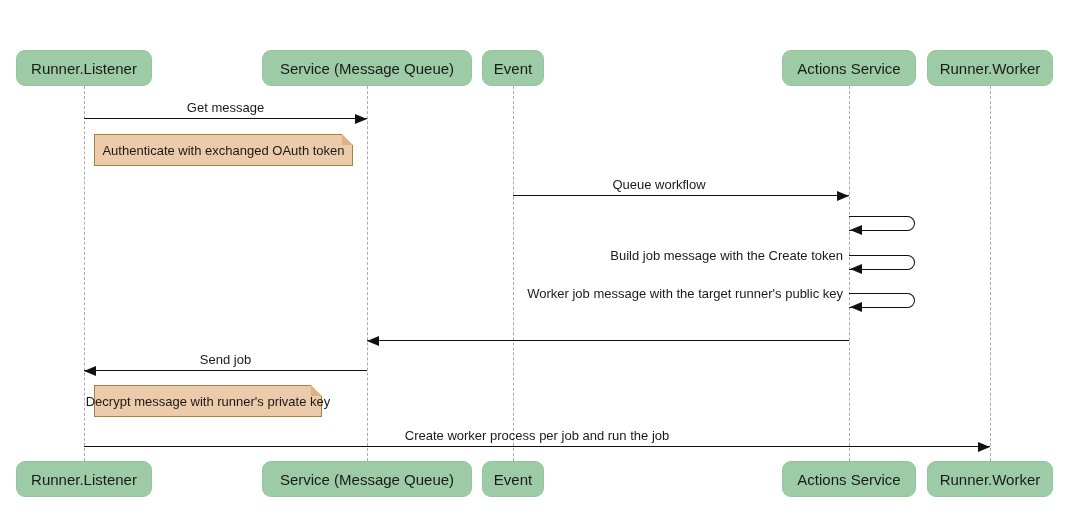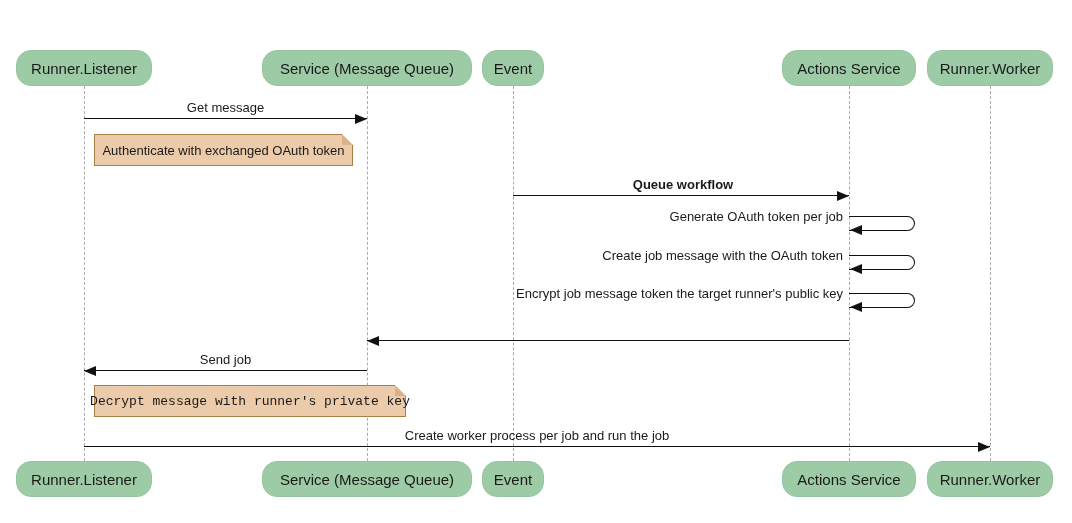--- a/index.html
+++ b/index.html
@@ -13,21 +13,21 @@
   }
   #diagram { position:absolute; inset:0; }
   .title {
     position:absolute; left:0; top:11; width:1072px;
     text-align:center; font-weight:bold; font-size:15px;
   }
   .actor {
     position:absolute; height:36px;
     background:var(--actor-fill);
     border:1px solid var(--actor-border);
-    border-radius:15px;
+    border-radius:9px;
     display:flex; align-items:center; justify-content:center;
     font-size:15px; white-space:nowrap;
     box-sizing:border-box; z-index:3;
   }
   .lifeline {
     position:absolute; width:0;
     border-left:1px dashed var(--lifeline); z-index:1;
   }
   .msg-label {
     position:absolute; font-size:13px; white-space:nowrap;
@@ -91,35 +91,34 @@
     <div class="actor" style="left: 927px; top: 461px; width: 126px;">Runner.Worker</div>
     <div class="msg-line" style="left: 84px; top: 118px; width: 283px;"></div>
     <div class="arrowhead right" style="left: 355px; top: 114px;"></div>
     <div class="msg-label centered" style="left: -34.5px; top: 100px; width: 520px;">Get message</div>
     <div class="note" style="left: 94px; top: 134px; width: 259px; height: 32px;">
       <div class="fold"></div>
       <span>Authenticate with exchanged OAuth token</span>
     </div>
     <div class="msg-line" style="left: 513px; top: 195px; width: 336px;"></div>
     <div class="arrowhead right" style="left: 837px; top: 191px;"></div>
-    <div class="msg-label centered" style="left: 423px; top: 177px; width: 520px; font-weight: bold;">Queue workflow</div>
+    <div class="msg-label centered" style="left: 399px; top: 177px; width: 520px;">Queue workflow</div>
     <div class="self-loop" style="left: 849px; top: 216px;"></div>
     <div class="arrowhead left" style="left: 850px; top: 225px;"></div>
-    <div class="msg-label right" style="left: 323px; top: 209px; width: 520px;">Generate OAuth token per job</div>
     <div class="self-loop" style="left: 849px; top: 255px;"></div>
     <div class="arrowhead left" style="left: 850px; top: 264px;"></div>
-    <div class="msg-label right" style="left: 323px; top: 248px; width: 520px;">Create job message with the OAuth token</div>
+    <div class="msg-label right" style="left: 323px; top: 248px; width: 520px;">Build job message with the Create token</div>
     <div class="self-loop" style="left: 849px; top: 293px;"></div>
     <div class="arrowhead left" style="left: 850px; top: 302px;"></div>
-    <div class="msg-label right" style="left: 323px; top: 286px; width: 520px;">Encrypt job message token the target runner's public key</div>
+    <div class="msg-label right" style="left: 323px; top: 286px; width: 520px;">Worker job message with the target runner's public key</div>
     <div class="msg-line" style="left: 367px; top: 340px; width: 482px;"></div>
     <div class="arrowhead left" style="left: 367px; top: 336px;"></div>
     <div class="msg-line" style="left: 84px; top: 370px; width: 283px;"></div>
     <div class="arrowhead left" style="left: 84px; top: 366px;"></div>
     <div class="msg-label centered" style="left: -34.5px; top: 352px; width: 520px;">Send job</div>
-    <div class="note" style="left: 94px; top: 385px; width: 312px; height: 32px; font-family: Liberation Mono, monospace;">
+    <div class="note" style="left: 94px; top: 385px; width: 228px; height: 32px;">
       <div class="fold"></div>
       <span>Decrypt message with runner's private key</span>
     </div>
     <div class="msg-line" style="left: 84px; top: 446px; width: 906px;"></div>
     <div class="arrowhead right" style="left: 978px; top: 442px;"></div>
     <div class="msg-label centered" style="left: 277px; top: 428px; width: 520px; text-align: center;">Create worker process per job and run the job</div>
   </div>
 
 </body></html>

